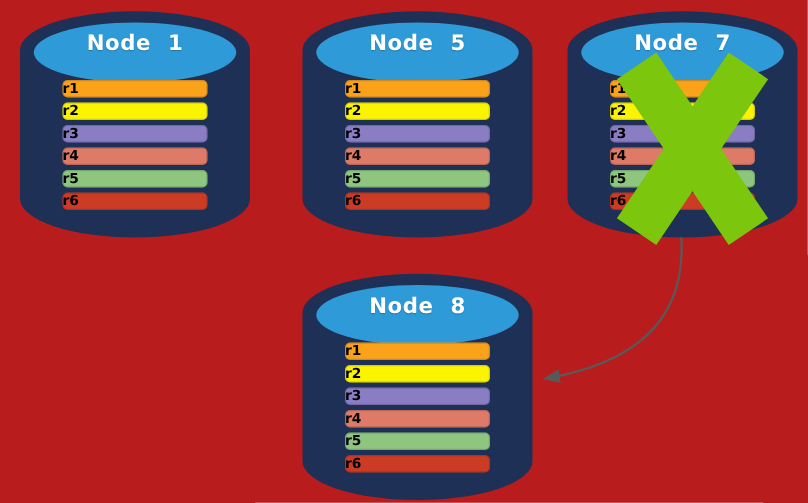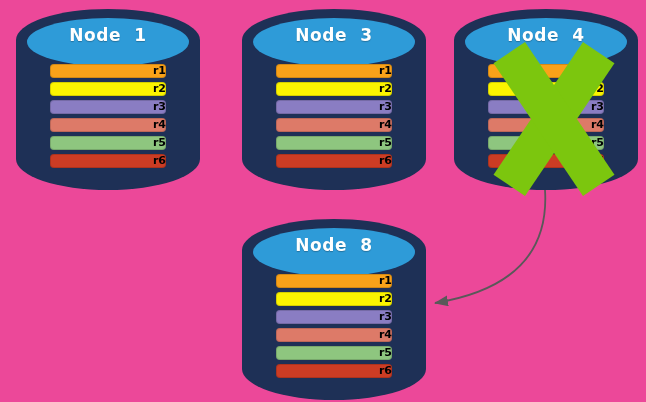--- a/index.html
+++ b/index.html
@@ -2,35 +2,35 @@
 <html style="--body: #1E3056; --top: #2E9BD8; --title: #FFFFFF; --xcolor: #7CC60E; --arrow: #595959;"><head>
 <meta charset="utf-8">
 <style>
   html,body{margin:0;padding:0;}
   body{
     width:646px;height:402px;
     background:#ffffff;
     font-family:"DejaVu Sans","Liberation Sans",sans-serif;
     position:relative;
   }
-  .canvas{position:absolute;left:0;top:0;width:646px;height:402px;background:#ec4899;overflow:hidden;}
+  .canvas{position:absolute;left:0;top:0;width:646px;height:402px;background:#b91c1c;overflow:hidden;}
   .node{position:absolute;width:188px;height:186px;}
   .cyl{position:absolute;left:0;top:0;width:188px;height:186px;}
   .cyl-body{fill:var(--body,#1e3056);}
   .cyl-top{fill:var(--top,#2e9bd8);}
   .node-title{
     position:absolute;top:19px;left:0;right:0;
     text-align:center;color:var(--title,#ffffff);
     font-size:17px;font-weight:bold;word-spacing:7px;letter-spacing:.5px;
     text-shadow:0 1px 1px rgba(0,0,0,.25);
   }
   .rows{position:absolute;top:58px;left:36px;right:36px;}
   .row{
     height:14px;margin-bottom:4px;border-radius:4px;
-    text-align:right;font-size:11px;font-weight:bold;color:#000;
+    text-align:left;font-size:11px;font-weight:bold;color:#000;
     line-height:14px;box-shadow:inset 0 0 0 1px rgba(0,0,0,.15);
   }
   .xmark{position:absolute;left:32px;top:38px;overflow:visible;}
   .xbar{fill:var(--xcolor,#7cc60e);}
   .arrow-svg{position:absolute;left:405px;top:184px;overflow:visible;}
   .arrow-path{fill:none;stroke:var(--arrow,#595959);stroke-width:1.8;}
 </style>
 </head>
 <body>
 
@@ -50,37 +50,37 @@
         <div class="row" style="background: rgb(142, 198, 127); color: rgb(0, 0, 0);">r5</div>
         <div class="row" style="background: rgb(204, 60, 36); color: rgb(0, 0, 0);">r6</div>
       </div>
   </div>
 
   <div class="node" style="left:240px;top:6px">
     <svg class="cyl" viewBox="0 0 188 186">
       <path class="cyl-body" d="M2,34 A92,31 0 0 1 186,34 L186,153 A92,31 0 0 1 2,153 Z"></path>
       <ellipse class="cyl-top" cx="94" cy="36" rx="81" ry="24"></ellipse>
     </svg>
-    <div class="node-title">Node 3</div>
+    <div class="node-title">Node 5</div>
     <div class="rows">
         <div class="row" style="background: rgb(250, 162, 25); color: rgb(0, 0, 0);">r1</div>
         <div class="row" style="background: rgb(251, 244, 0); color: rgb(0, 0, 0);">r2</div>
         <div class="row" style="background: rgb(138, 125, 195); color: rgb(0, 0, 0);">r3</div>
         <div class="row" style="background: rgb(221, 122, 104); color: rgb(0, 0, 0);">r4</div>
         <div class="row" style="background: rgb(142, 198, 127); color: rgb(0, 0, 0);">r5</div>
         <div class="row" style="background: rgb(204, 60, 36); color: rgb(0, 0, 0);">r6</div>
       </div>
   </div>
 
   <div class="node" style="left:452px;top:6px">
     <svg class="cyl" viewBox="0 0 188 186">
       <path class="cyl-body" d="M2,34 A92,31 0 0 1 186,34 L186,153 A92,31 0 0 1 2,153 Z"></path>
       <ellipse class="cyl-top" cx="94" cy="36" rx="81" ry="24"></ellipse>
     </svg>
-    <div class="node-title">Node 4</div>
+    <div class="node-title">Node 7</div>
     <div class="rows">
         <div class="row" style="background: rgb(250, 162, 25); color: rgb(0, 0, 0);">r1</div>
         <div class="row" style="background: rgb(251, 244, 0); color: rgb(0, 0, 0);">r2</div>
         <div class="row" style="background: rgb(138, 125, 195); color: rgb(0, 0, 0);">r3</div>
         <div class="row" style="background: rgb(221, 122, 104); color: rgb(0, 0, 0);">r4</div>
         <div class="row" style="background: rgb(142, 198, 127); color: rgb(0, 0, 0);">r5</div>
         <div class="row" style="background: rgb(204, 60, 36); color: rgb(0, 0, 0);">r6</div>
       </div>
     <svg class="xmark" width="140" height="150" viewBox="0 0 140 150">
       <rect class="xbar" x="51" y="-5" width="38" height="160" transform="rotate(34 70 75)"></rect>

